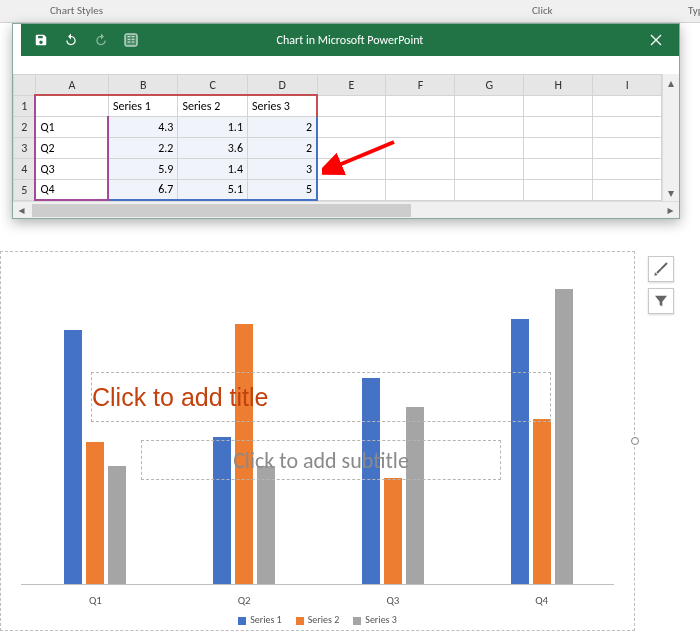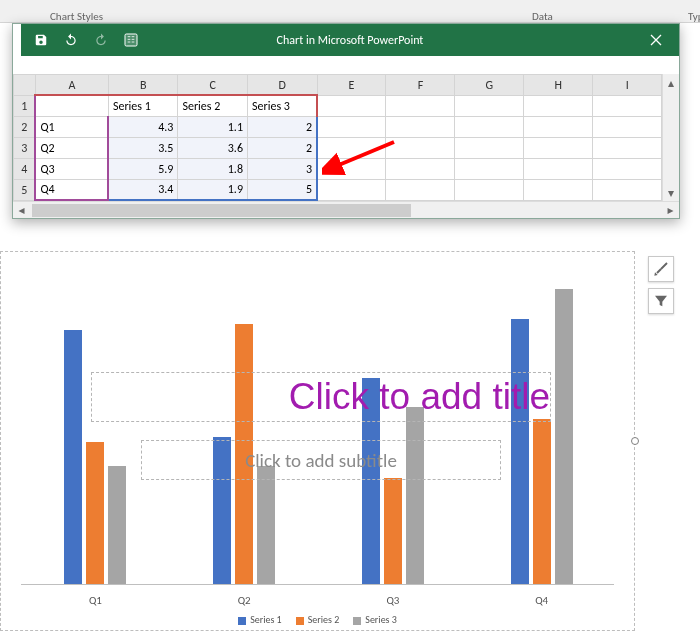--- a/index.html
+++ b/index.html
@@ -15,21 +15,21 @@
   }
   
   .ribbon-strip {
     height: 23px;
     background: #f0f0f0;
     border-bottom: 1px solid #d4d4d4;
     position: relative;
   }
   .ribbon-label {
     position: absolute;
-    top: 10px;
+    top: 4px;
     color: #666;
     font-size: 11px;
   }
   
   .data-window {
     position: absolute;
     left: 12px;
     top: 23px;
     width: 668px;
     background: #fff;
@@ -176,30 +176,30 @@
     display:flex;align-items:center;justify-content:center;
     color:#555;
     box-shadow:0 1px 2px rgba(0,0,0,0.15);
     cursor:pointer;
   }
 
   
   .title-ph {
     position:absolute; left:90px; top:120px; width:460px; height:50px;
     border:1px dashed #b5b5b5;
-    display:flex;align-items:center;justify-content:flex-end;
+    display:flex;align-items:center;justify-content:flex-start;
     font-family:"Calibri Light","Segoe UI Light",sans-serif;
-    font-size:37px; color:#a21caf;
+    font-size:25px; color:#c2410c;
     background:rgba(255,255,255,0);
   }
   .subtitle-ph {
     position:absolute; left:140px; top:188px; width:360px; height:40px;
     border:1px dashed #b5b5b5;
     display:flex;align-items:center;justify-content:center;
-    font-size:19px; color:#8a8a8a;
+    font-size:22px; color:#8a8a8a;
   }
 
   
   .plot {
     position:absolute; left:20px; right:20px; top:40px; bottom:45px;
   }
   .baseline { position:absolute; left:0; right:0; bottom:0; height:1px; background:#bfbfbf; }
   .bar { position:absolute; bottom:1px; width:16px; }
   .cat-label { position:absolute; bottom:-22px; width:60px; text-align:center; font-size:11px; color:#555; transform:translateX(-50%);}
   .legend {
@@ -209,21 +209,21 @@
   .legend .sw { width:8px;height:8px; display:inline-block; margin-right:4px; vertical-align:middle;}
   .c1{background:#4472c4;} .c2{background:#ed7d31;} .c3{background:#a5a5a5;}
 
   svg { display:block; }
 </style>
 </head>
 <body>
 
 <div class="ribbon-strip">
   <span class="ribbon-label" style="left:50px">Chart Styles</span>
-  <span class="ribbon-label" style="left:532px">Data</span>
+  <span class="ribbon-label" style="left:532px">Click</span>
   <span class="ribbon-label" style="left:688px">Type</span>
 </div>
 
 <div class="data-window">
   <div class="dw-title">
     <div class="dw-qat">
       <span class="qat-ico">
         <svg width="14" height="14" viewBox="0 0 24 24">
             <path fill="#fff" d="M17 3H5a2 2 0 0 0-2 2v14a2 2 0 0 0 2 2h14a2 2 0 0 0 2-2V7l-4-4zM7 5h8v4H7V5zm5 14a3 3 0 1 1 0-6 3 3 0 0 1 0 6z"></path>
           </svg>
@@ -290,46 +290,46 @@
           <td class="val-r data-tint sel-right">2</td>
           <td></td>
               <td></td>
               <td></td>
               <td></td>
               <td></td>
         </tr>
         <tr>
           <th class="rowhdr">3</th>
           <td class="val-l cat-left cat-right">Q2</td>
-          <td class="val-r data-tint">3.5</td>
+          <td class="val-r data-tint">2.2</td>
           <td class="val-r data-tint">3.6</td>
           <td class="val-r data-tint sel-right">2</td>
           <td></td>
               <td></td>
               <td></td>
               <td></td>
               <td></td>
         </tr>
         <tr>
           <th class="rowhdr">4</th>
           <td class="val-l cat-left cat-right">Q3</td>
           <td class="val-r data-tint">5.9</td>
-          <td class="val-r data-tint">1.8</td>
+          <td class="val-r data-tint">1.4</td>
           <td class="val-r data-tint sel-right">3</td>
           <td></td>
               <td></td>
               <td></td>
               <td></td>
               <td></td>
         </tr>
         <tr>
           <th class="rowhdr">5</th>
           <td class="val-l cat-left cat-right cat-bottom sel-bottom">Q4</td>
-          <td class="val-r data-tint sel-bottom">3.4</td>
-          <td class="val-r data-tint sel-bottom">1.9</td>
+          <td class="val-r data-tint sel-bottom">6.7</td>
+          <td class="val-r data-tint sel-bottom">5.1</td>
           <td class="val-r data-tint sel-bottom sel-right">5</td>
           <td></td>
               <td></td>
               <td></td>
               <td></td>
               <td></td>
         </tr>
       </tbody>
         </table>
       <div class="vscroll-stub">

